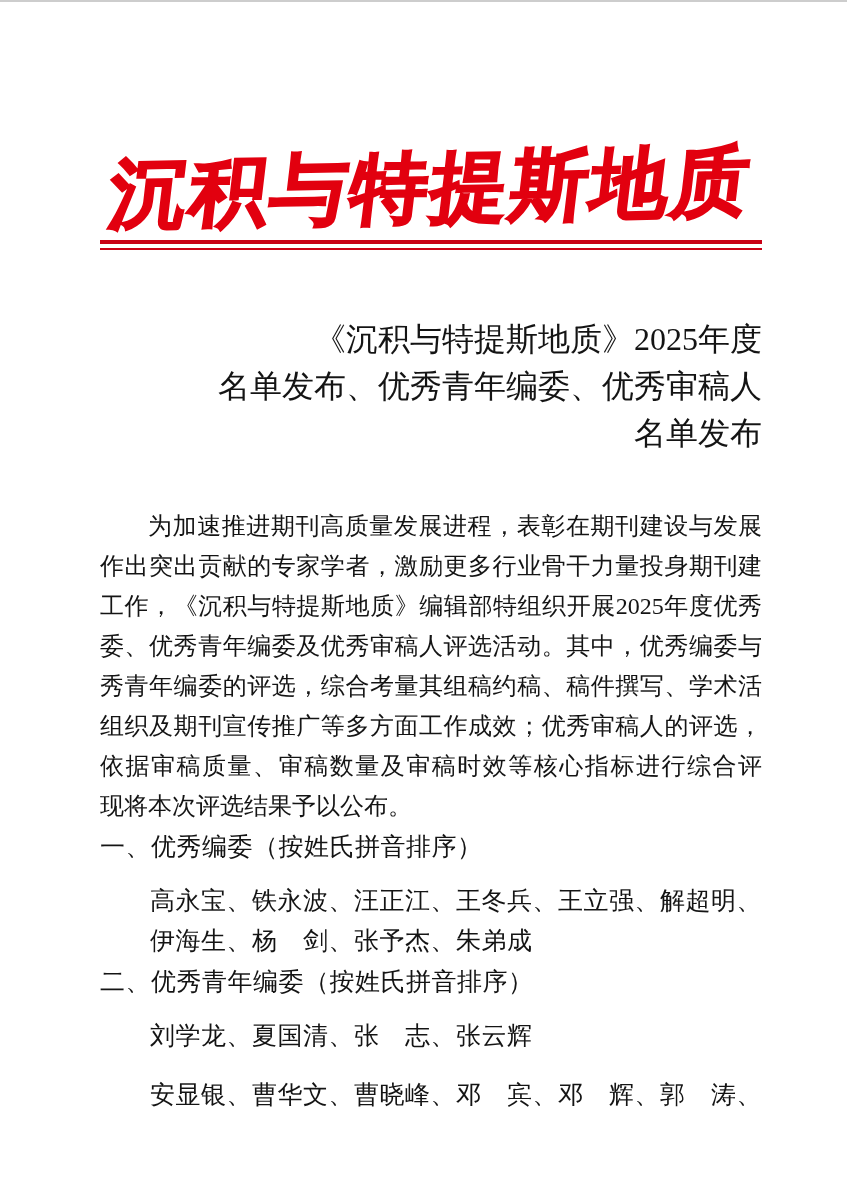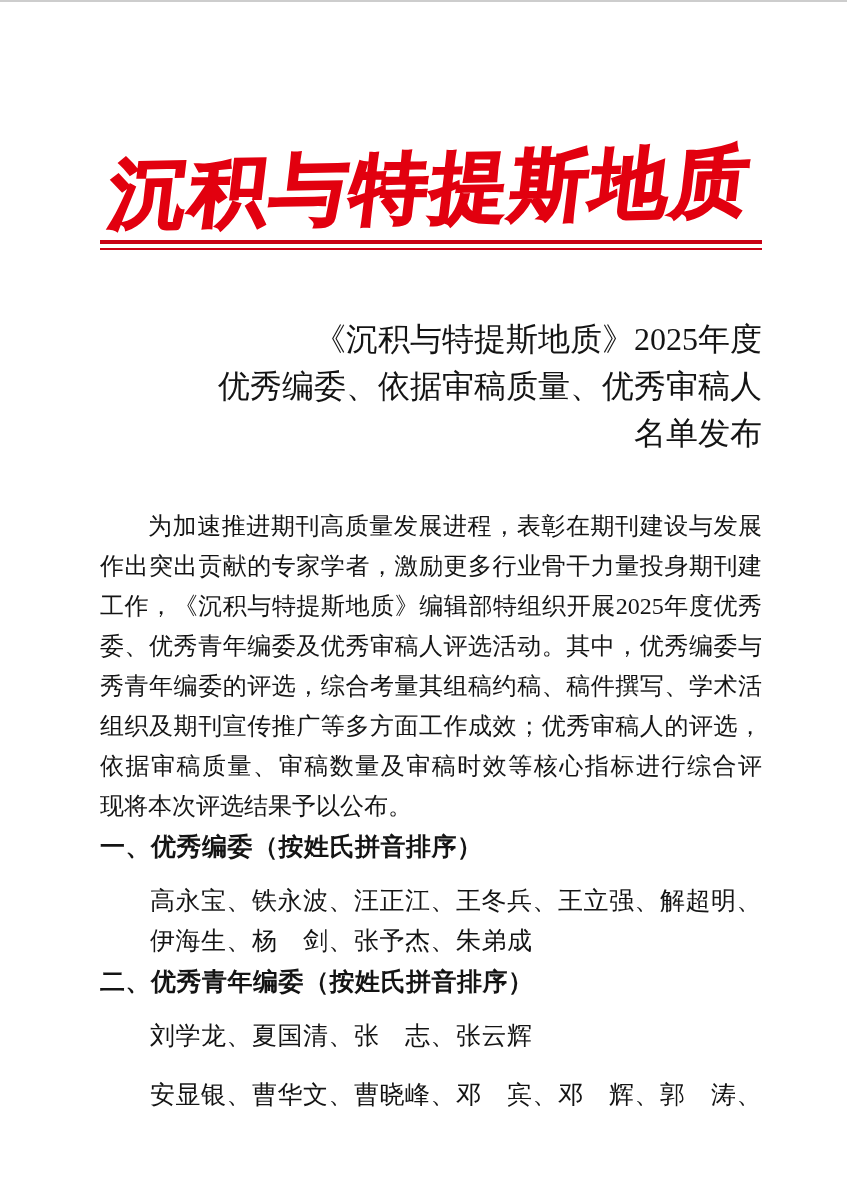--- a/index.html
+++ b/index.html
@@ -74,21 +74,21 @@
   .body-line.first { text-indent: 2em; }
   .body-line.last {
     text-align: center;
     text-align-last: left;
   }
   
   .section-heading {
     margin-top: 6px;
     font-size: 25px;
     line-height: 30px;
-    font-weight: bold;
+    font-weight: normal;
     letter-spacing: 0.5px;
   }
   .name-lines {
     margin-top: 19px;
     font-size: 25px;
     line-height: 40px;
   }
   .name-line {
     padding-left: 2em;
     letter-spacing: 0.5px;
@@ -105,21 +105,21 @@
 
     <div class="masthead">
       <span class="masthead-text">沉积与特提斯地质</span>
     </div>
 
     <div class="rule-thick"></div>
     <div class="rule-thin"></div>
 
     <div class="doc-title">
       <div>《沉积与特提斯地质》2025年度</div>
-      <div>优秀编委、依据审稿质量、优秀审稿人</div>
+      <div>名单发布、优秀青年编委、优秀审稿人</div>
       <div>名单发布</div>
     </div>
 
     <div class="body-para">
       <div class="body-line first">为加速推进期刊高质量发展进程，表彰在期刊建设与发展中</div>
       <div class="body-line">作出突出贡献的专家学者，激励更多行业骨干力量投身期刊建设</div>
       <div class="body-line">工作，《沉积与特提斯地质》编辑部特组织开展2025年度优秀编</div>
       <div class="body-line">委、优秀青年编委及优秀审稿人评选活动。其中，优秀编委与优</div>
       <div class="body-line">秀青年编委的评选，综合考量其组稿约稿、稿件撰写、学术活动</div>
       <div class="body-line">组织及期刊宣传推广等多方面工作成效；优秀审稿人的评选，则</div>

